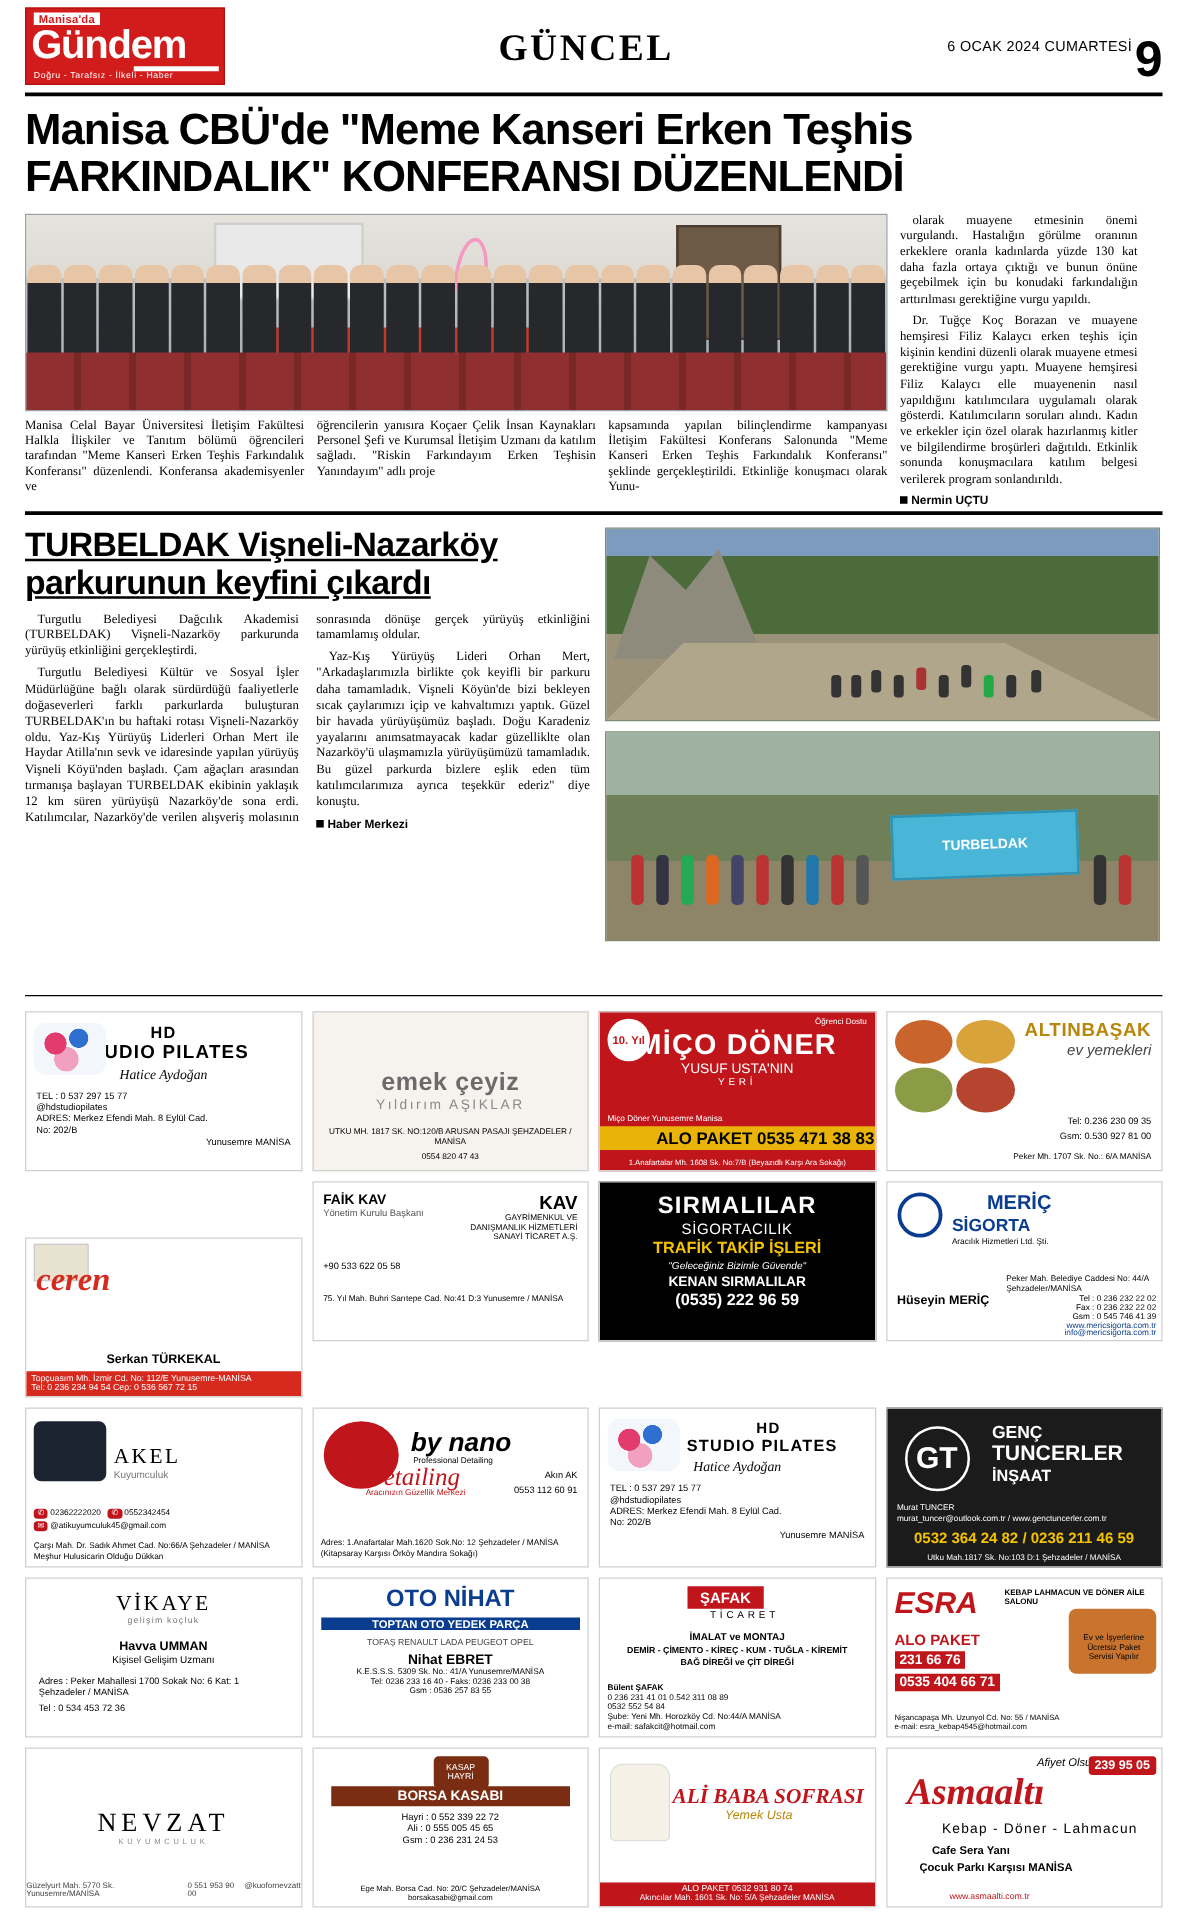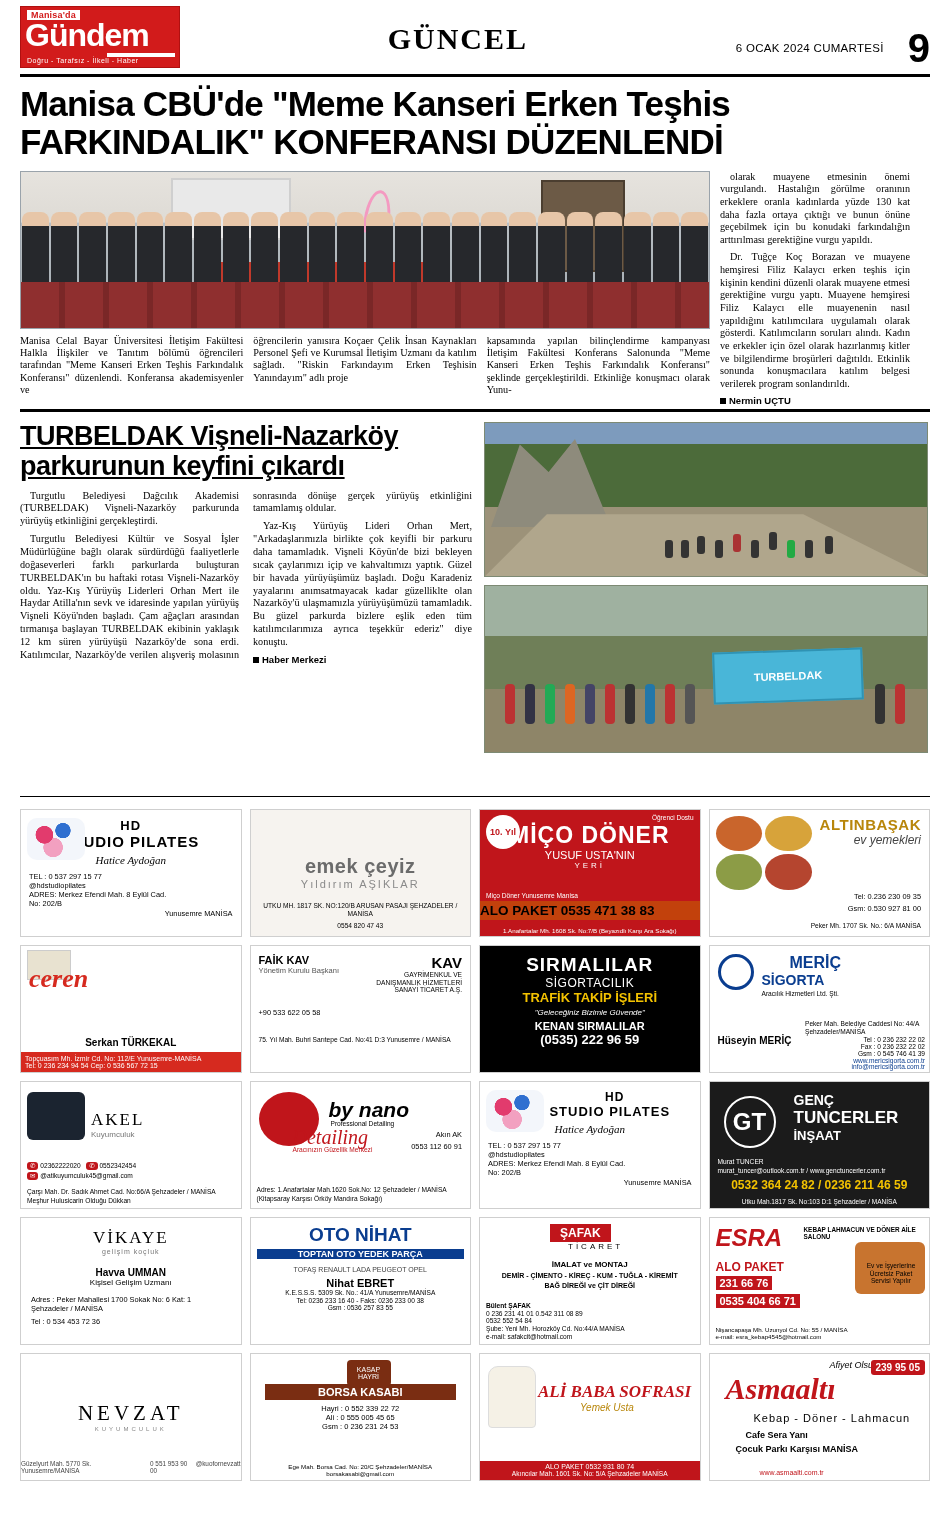--- a/index.html
+++ b/index.html
@@ -17,21 +17,21 @@
   
   .masthead { display:flex; align-items:flex-start; height: 72px; position: relative; padding-top: 6px; }
   .logo-box { width: 160px; height: 62px; background:#d21b1b; position: relative; border: 1px solid #b01010; }
   .logo-top { position:absolute; top:3px; left:6px; background:#fff; color:#d21b1b; font-family:"Liberation Sans", sans-serif; font-weight:bold; font-size:9px; padding:0 4px; letter-spacing:.2px;}
   .logo-main { position:absolute; top:10px; left:4px; color:#fff; font-family:"Liberation Sans", sans-serif; font-weight:bold; font-size:32px; letter-spacing:-1px; }
   .logo-sub { position:absolute; bottom:3px; left:6px; color:#fff; font-size:7px; font-family:"Liberation Sans", sans-serif; letter-spacing:.5px; }
   .logo-underline { position:absolute; bottom:10px; left:86px; width:68px; height:4px; background:#fff; }
 
   .mast-center { flex:1; text-align:center; padding-top: 16px; }
   .mast-center .section-title { font-family:"Liberation Serif", serif; font-size: 30px; letter-spacing: 2px; font-weight:bold; }
-  .mast-right { display:flex; align-items:center; gap:24px; padding-top: 26px; }
+  .mast-right { display:flex; align-items:flex-start; gap:2px; padding-top: 26px; }
   .mast-date { font-family:"Liberation Sans", sans-serif; font-size: 11.5px; letter-spacing:.3px; }
   .mast-page { font-family:"Liberation Sans", sans-serif; font-size: 40px; font-weight:bold; line-height: .8; }
 
   .rule { height: 3px; background:#000; margin: 2px 0 8px 0; }
   .rule-thin { height:1px; background:#000; margin: 6px 0; }
 
   
   .headline { font-family:"Liberation Sans", sans-serif; font-weight:bold; font-size: 35px; line-height: 1.08; letter-spacing:-0.8px; }
   .headline .l2 { display:block; }
 
@@ -94,31 +94,31 @@
 
   .ad-emek { display:flex; flex-direction:column; align-items:center; justify-content:center; background:#f6f3ef; }
   .ad-emek .big { font-size: 20px; font-weight:bold; color:#6b6b6b; letter-spacing:.5px; }
   .ad-emek .sub { font-size: 11px; color:#8a8a8a; letter-spacing:2px; }
 
   .ad-mico { background:#c0151b; color:#fff; position:relative; }
   .ad-mico .yil { position:absolute; left:6px; top:5px; background:#fff; color:#c0151b; border-radius:50%; width:34px; height:34px; font-size:9px; font-weight:bold; display:flex; align-items:center; justify-content:center; }
   .ad-mico .name { text-align:center; font-size: 23px; font-weight:bold; padding-top:12px; letter-spacing:1px; }
   .ad-mico .usta { text-align:center; font-size: 11px; }
   .ad-mico .yeri { text-align:center; font-size: 8px; letter-spacing:3px;}
-  .ad-mico .alo { position:absolute; left:0; right:0; bottom:16px; background:#c2410c; color:#000; font-weight:bold; font-size: 13.5px; text-align:left; padding:2px 0;}
+  .ad-mico .alo { position:absolute; left:0; right:0; bottom:16px; background:#eab308; color:#000; font-weight:bold; font-size: 13.5px; text-align:right; padding:2px 0;}
   .ad-mico .addr { position:absolute; left:0; right:0; bottom:2px; color:#fff; font-size:6.2px; text-align:center;}
   .ad-mico .ogr { position:absolute; right:6px; top:4px; font-size:6.5px; text-align:center; line-height:1.1;}
 
   .ad-altin { background:#fff; }
   .ad-altin .title { color:#b8860b; font-weight:bold; font-size: 15px; text-align:right; padding:6px 8px 0 0; letter-spacing:.5px;}
   .ad-altin .title2 { color:#444; font-size: 12px; text-align:right; padding-right:8px; font-style:italic;}
   .foodgrid { position:absolute; left:6px; top:6px; width: 96px; height: 74px; display:grid; grid-template-columns:1fr 1fr; grid-template-rows:1fr 1fr; gap:3px;}
   .foodgrid div { border-radius:50%; }
 
-  .ad-ceren { background:#fff; position:relative; }
+  .ad-ceren { background:#fff; position:relative;margin-top:45px; }
   .ad-ceren .logo { position:absolute; left:8px; top:18px; font-family:"Liberation Serif", serif; font-size: 26px; font-weight:bold; color:#d62a1f; font-style:italic; }
   .ad-ceren .bar { position:absolute; left:0; right:0; bottom:0; background:#d62a1f; color:#fff; font-size:7px; padding:3px 4px;}
   .ad-ceren .nm { position:absolute; left:0; right:0; bottom:24px; text-align:center; font-weight:bold; font-size:10px;}
 
   .ad-faik { padding:8px; }
   .ad-faik .nm { font-weight:bold; font-size:11px; }
   .ad-faik .rl { font-size:7.5px; color:#555; }
 
   .ad-sirma { background:#000; color:#fff; text-align:center; padding-top:8px;}
   .ad-sirma .n1 { font-size:19px; font-weight:bold; letter-spacing:1px;}

